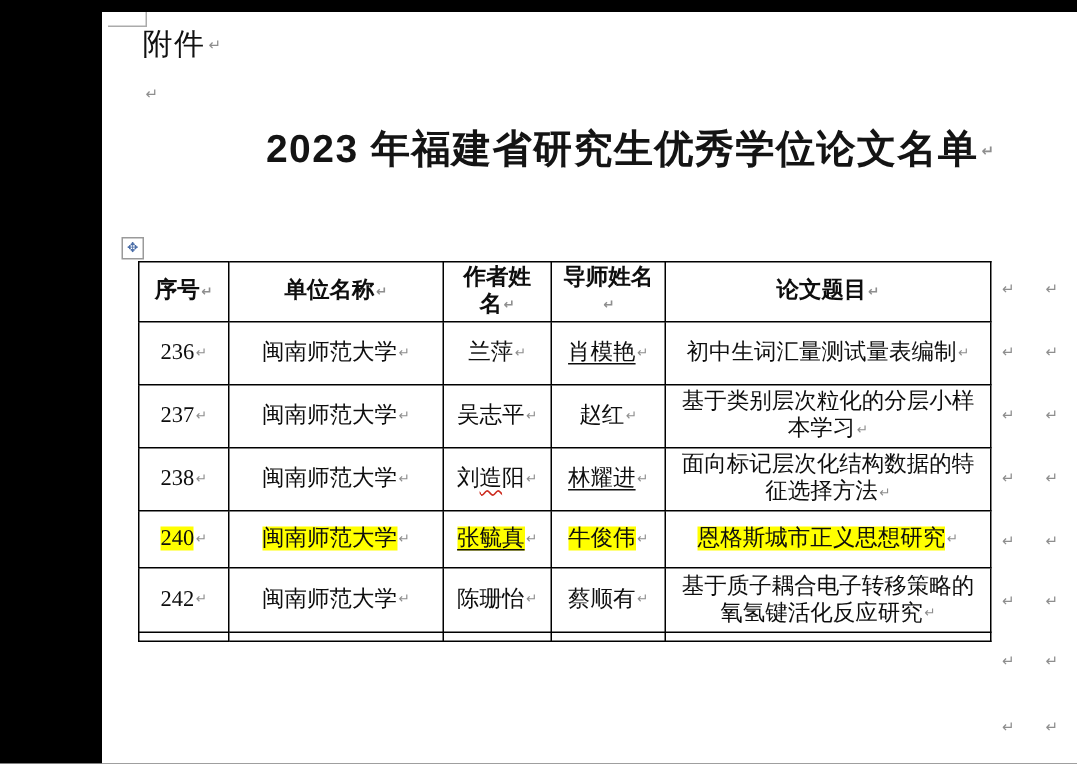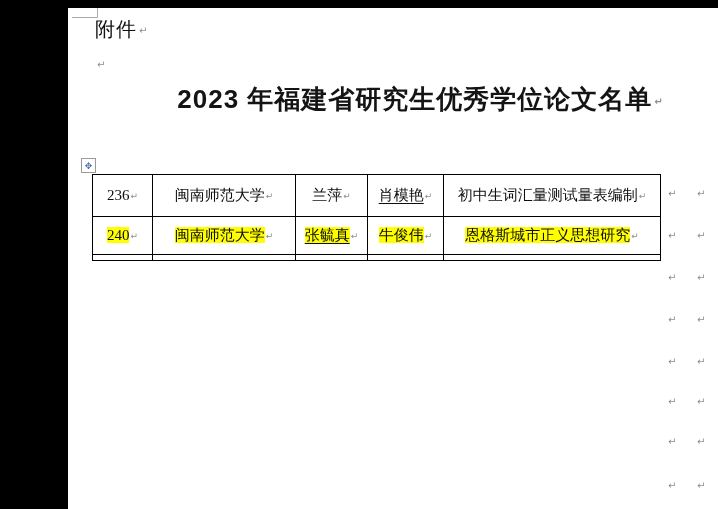--- a/index.html
+++ b/index.html
@@ -86,41 +86,69 @@
 
   <table class="doc-table">
     <colgroup>
       <col style="width:60px">
         <col style="width:143px">
         <col style="width:72px">
         <col style="width:76px">
         <col style="width:217px">
     </colgroup>
     <tbody>
+        <tr style="height:40px">
+      <th>序号<span class="cm">↵</span></th>
+      <th>单位名称<span class="cm">↵</span></th>
+      <th>作者姓名<span class="cm">↵</span></th>
+      <th>导师姓名<span class="cm">↵</span></th>
+      <th>论文题目<span class="cm">↵</span></th>
+    </tr>
 
     <tr style="height:42px">
       <td><span>236</span><span class="cm">↵</span></td>
       <td><span>闽南师范大学</span><span class="cm">↵</span></td>
       <td><span>兰萍</span><span class="cm">↵</span></td>
       <td><span class="wavy-g">肖模艳</span><span class="cm">↵</span></td>
       <td><span>初中生词汇量测试量表编制</span><span class="cm">↵</span></td>
     </tr>
 
+    <tr style="height:42px">
+      <td><span>237</span><span class="cm">↵</span></td>
+      <td><span>闽南师范大学</span><span class="cm">↵</span></td>
+      <td><span>吴志平</span><span class="cm">↵</span></td>
+      <td><span>赵红</span><span class="cm">↵</span></td>
+      <td><span>基于类别层次粒化的分层小样本学习</span><span class="cm">↵</span></td>
+    </tr>
 
+    <tr style="height:42px">
+      <td><span>238</span><span class="cm">↵</span></td>
+      <td><span>闽南师范大学</span><span class="cm">↵</span></td>
+      <td><span>刘</span><span class="wavy-r">造</span><span>阳</span><span class="cm">↵</span></td>
+      <td><span class="wavy-g">林耀进</span><span class="cm">↵</span></td>
+      <td><span>面向标记层次化结构数据的特征选择方法</span><span class="cm">↵</span></td>
+    </tr>
 
 
     <tr style="height:38px">
       <td><span class="hl">240</span><span class="cm">↵</span></td>
       <td><span class="hl">闽南师范大学</span><span class="cm">↵</span></td>
       <td><span class="hl wavy-g">张毓真</span><span class="cm">↵</span></td>
       <td><span class="hl">牛俊伟</span><span class="cm">↵</span></td>
       <td><span class="hl">恩格斯城市正义思想研究</span><span class="cm">↵</span></td>
     </tr>
 
 
+    <tr style="height:43px">
+      <td><span>242</span><span class="cm">↵</span></td>
+      <td><span>闽南师范大学</span><span class="cm">↵</span></td>
+      <td><span>陈珊怡</span><span class="cm">↵</span></td>
+      <td><span>蔡顺有</span><span class="cm">↵</span></td>
+      <td><span>基于质子耦合电子转移策略的氧氢键活化反应研究</span><span class="cm">↵</span></td>
+    </tr>
 
     <tr style="height:6px">
       <td></td>
       <td></td>
       <td></td>
       <td></td>
       <td></td>
     </tr>
   </tbody>
     </table>

